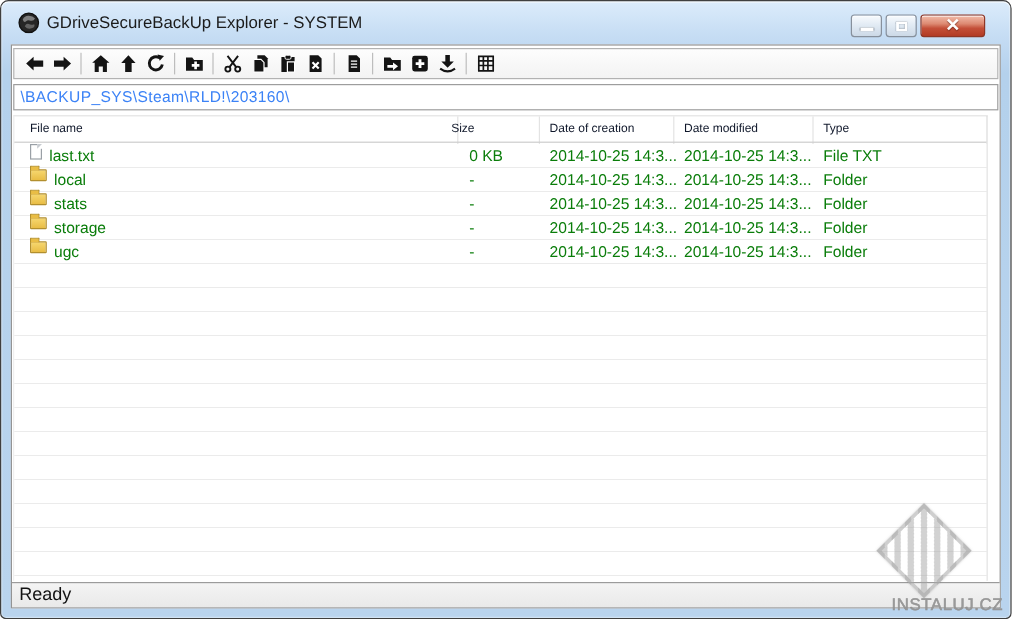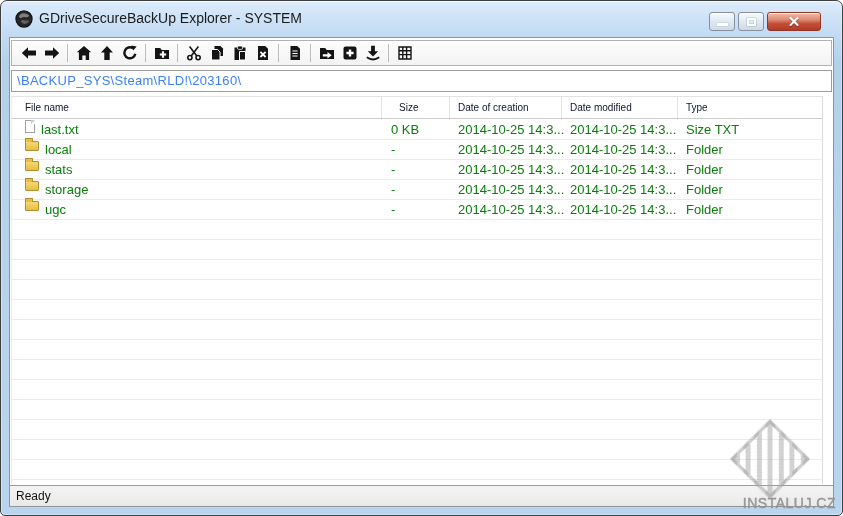--- a/index.html
+++ b/index.html
@@ -72,21 +72,21 @@
   .folder-ic::before { content:""; position:absolute; left:-1px; top:-4px; width:6px; height:3px;
                background:#e9bd45; border:1px solid #b28f2e; border-bottom:none; border-radius:1px 1px 0 0; }
   .file-ic { position:relative; width:10px; height:13px; background:#fff; border:1px solid #9aa0a6; }
   .file-ic::before { content:""; position:absolute; right:-1px; top:-1px; width:0; height:0;
                border-top:4px solid #fff; border-left:4px solid #c7cbd0;
                transform:rotate(90deg); }
 
   
   .statusbar { position:absolute; left:0; right:0; bottom:0; height:21px;
                border-top:1px solid #9b9b9b; background:linear-gradient(#f4f4f4,#e9e9e9);
-               font-size:12px; color:#121212; line-height:20px; padding-left:6px; }
+               font-size:15px; color:#121212; line-height:20px; padding-left:6px; }
 
   
   .watermark { position:absolute; right:6px; bottom:4px; width:132px; text-align:right; z-index:5; pointer-events:none; }
   .wm-diamond { width:56px; height:56px; margin:0 auto 8px; transform:rotate(45deg);
                 border:3px solid rgba(168,168,168,.55);
                 background:repeating-linear-gradient(45deg, rgba(165,165,165,.5) 0 5px, rgba(255,255,255,0) 5px 11px);
                 box-shadow:0 0 2px rgba(120,120,120,.35); }
   .wm-text { font-size:14px; color:rgba(150,150,150,.95); letter-spacing:.5px;
              -webkit-text-stroke:.4px #8f8f8f; }
 </style>
@@ -227,36 +227,36 @@
     <div class="addressbar">\BACKUP_SYS\Steam\RLD!\203160\</div>
 
     <div class="filetable">
       <span class="vline vl-1"></span>
       <span class="vline vl-2"></span>
       <span class="vline vl-3"></span>
       <span class="vline vl-4"></span>
 
       <div class="thead">
         <span class="hcell" style="left:13px">File name</span>
-        <span class="hcell" style="left:387px">Size</span>
+        <span class="hcell" style="left:364px">Size</span>
         <span class="hcell" style="left:558px">Date modified</span>
         <span class="hcell" style="left:446px">Date of creation</span>
         <span class="hcell" style="left:674px">Type</span>
       </div>
 
       <div class="tbody">
           <div class="t-row">
             <span class="cell c-name">
               <span class="ficon file-ic"></span>
               <span>last.txt</span>
             </span>
             <span class="cell c-size">0 KB</span>
             <span class="cell c-created">2014-10-25 14:3...</span>
             <span class="cell c-modified">2014-10-25 14:3...</span>
-            <span class="cell c-type">Size TXT</span>
+            <span class="cell c-type">File TXT</span>
           </div>
           <div class="t-row">
             <span class="cell c-name">
               <span class="ficon folder-ic"></span>
               <span>local</span>
             </span>
             <span class="cell c-size">-</span>
             <span class="cell c-created">2014-10-25 14:3...</span>
             <span class="cell c-modified">2014-10-25 14:3...</span>
             <span class="cell c-type">Folder</span>

